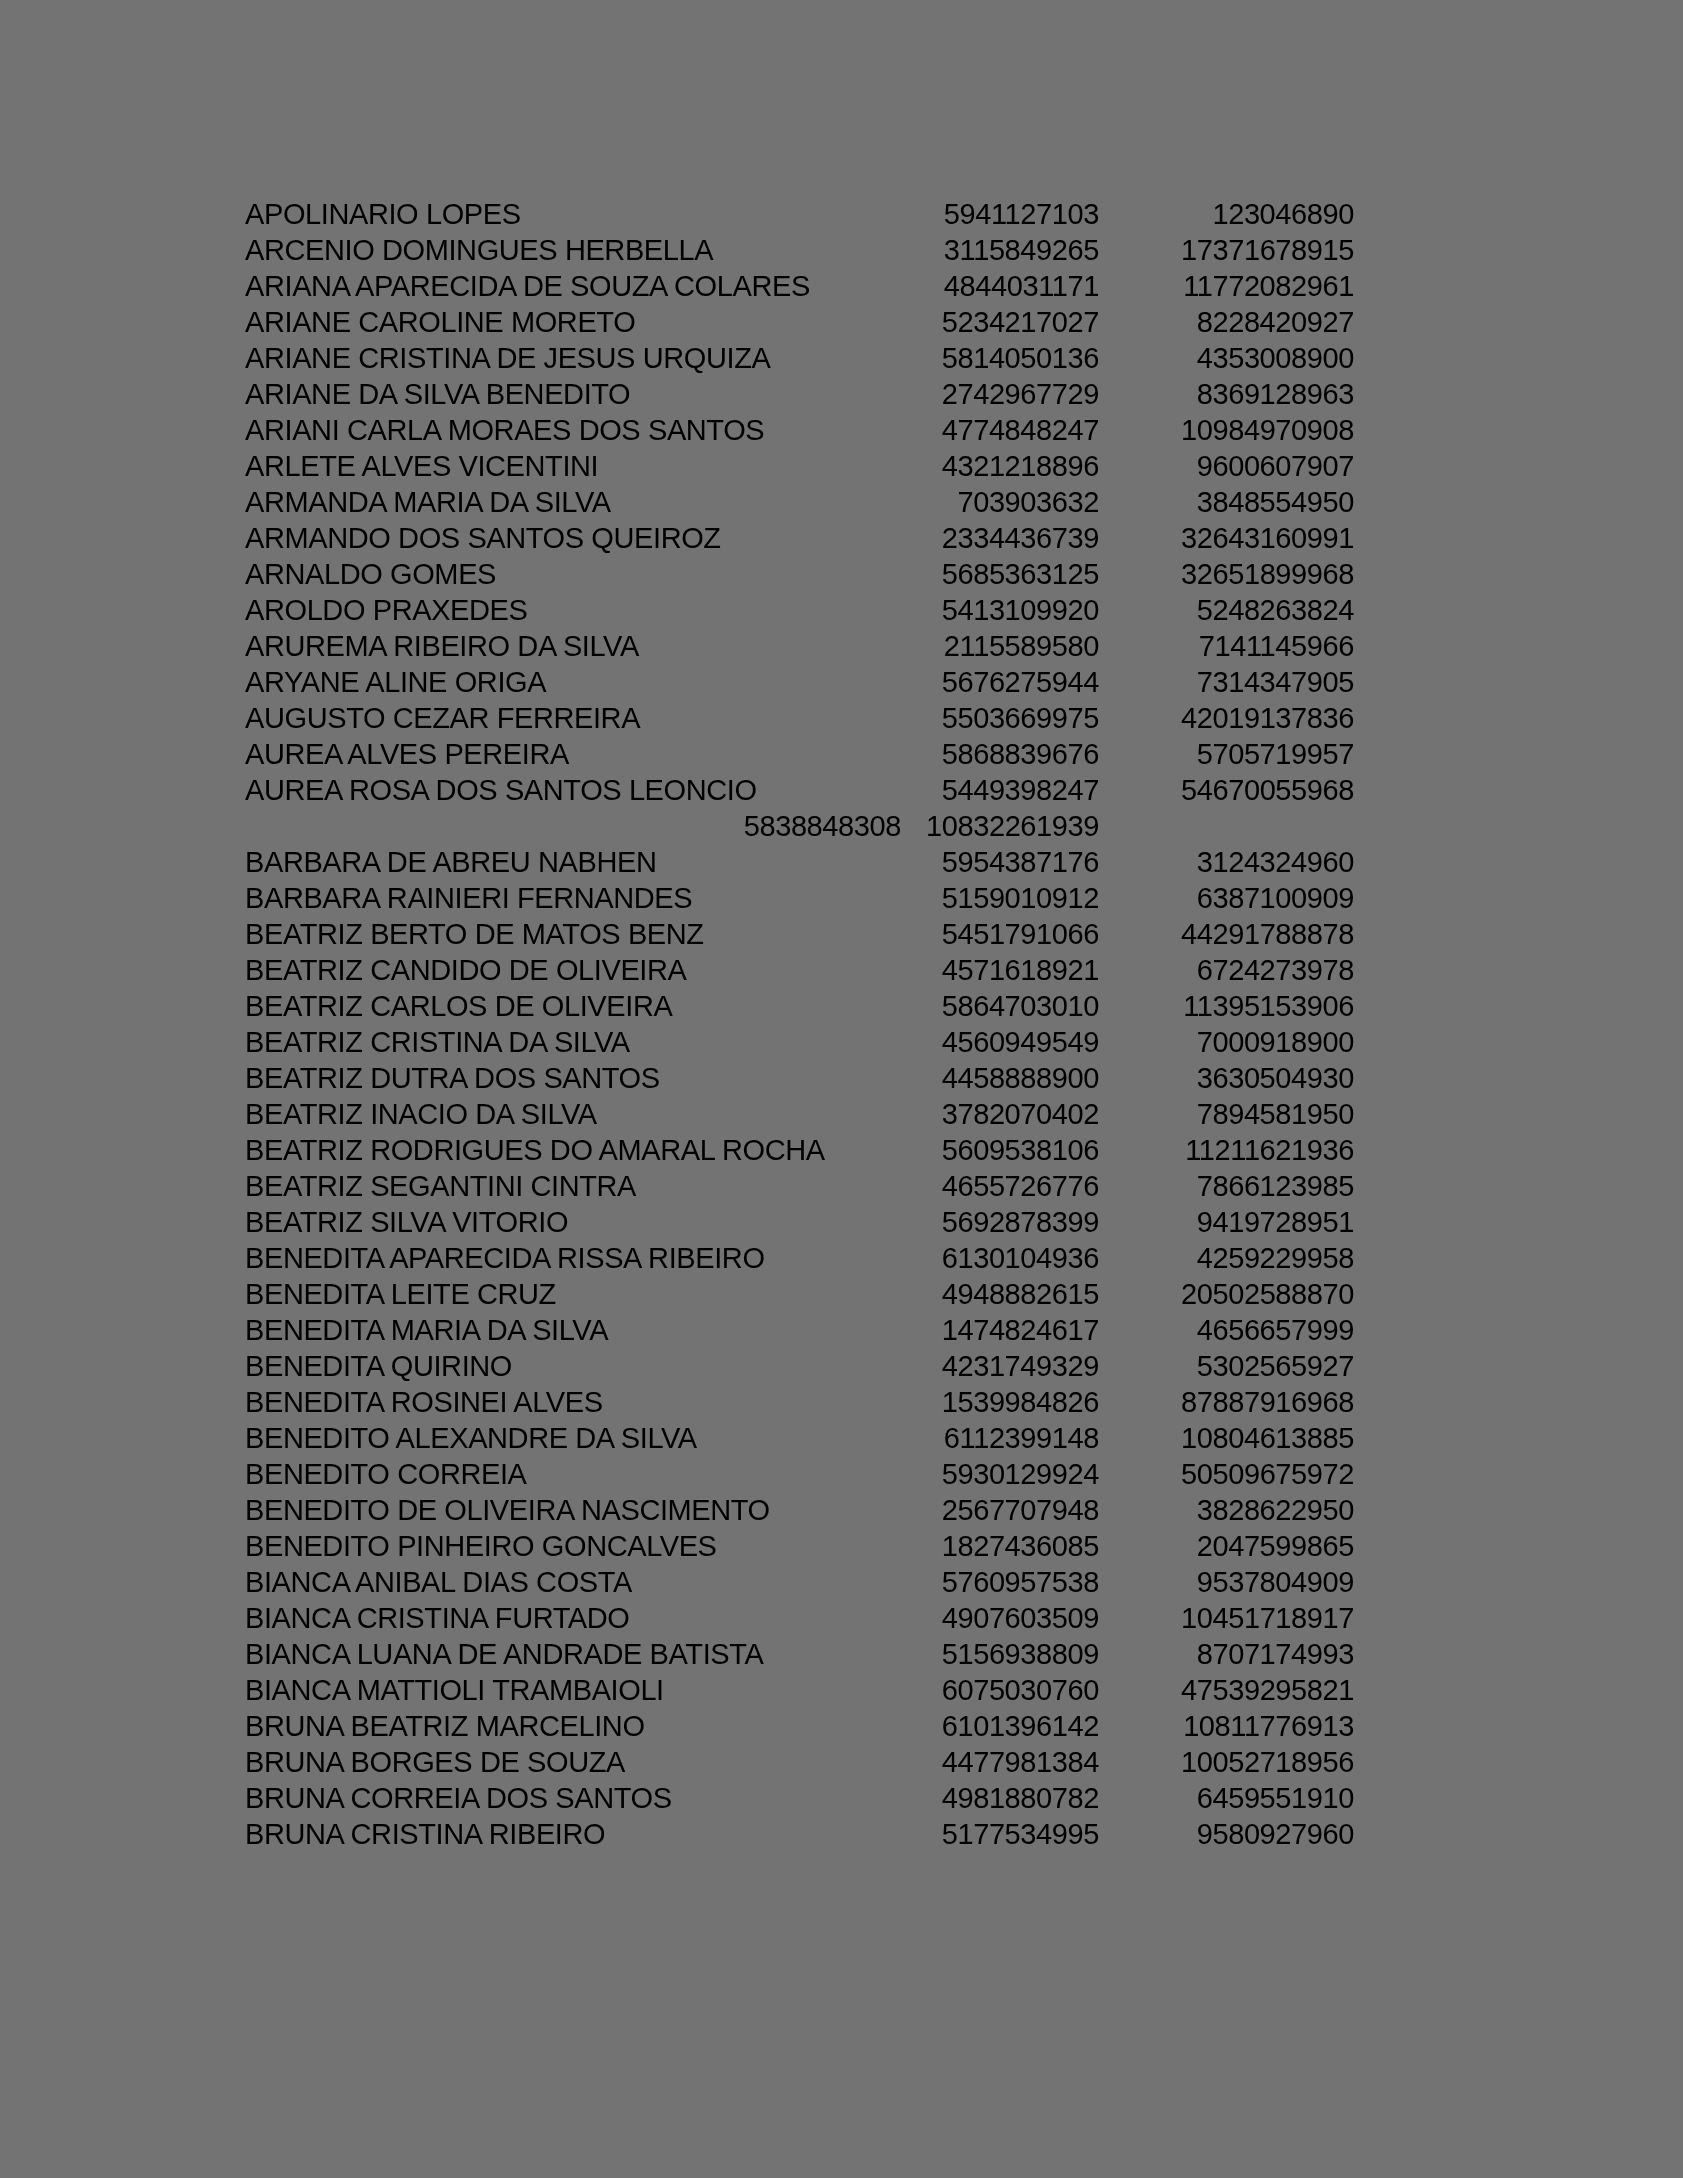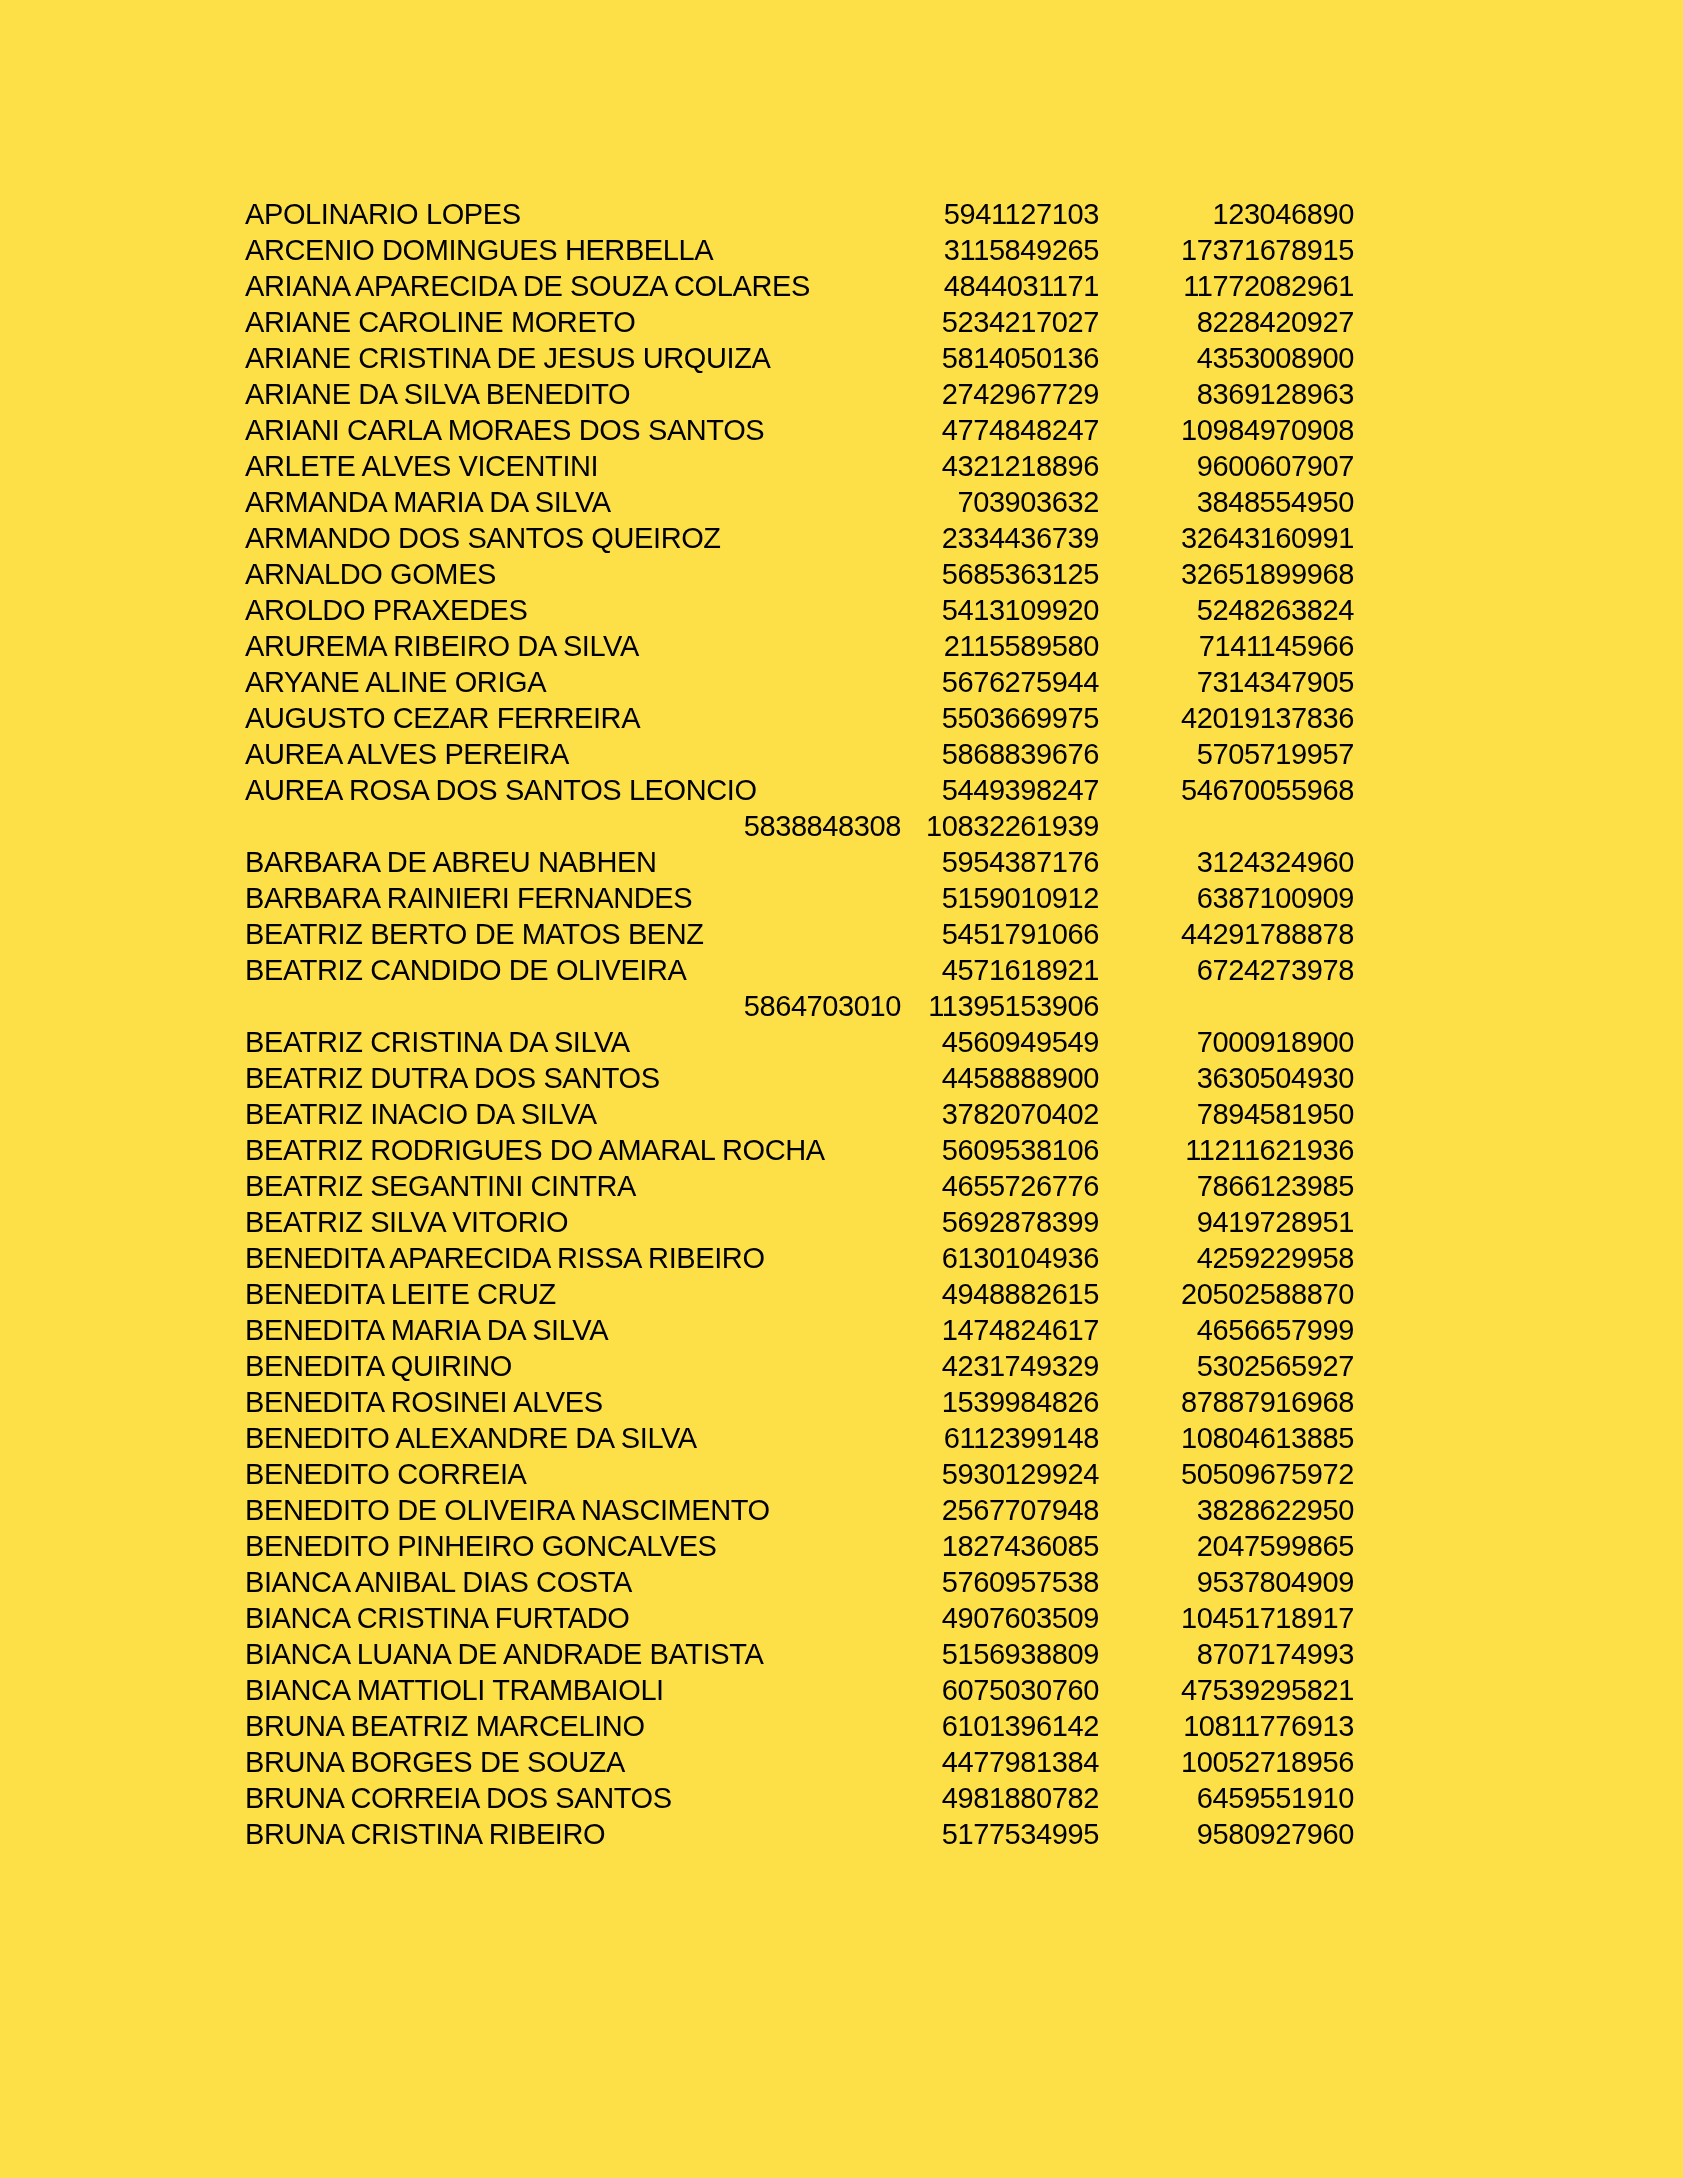--- a/index.html
+++ b/index.html
@@ -11,21 +11,21 @@
     width: 1683px;
     height: 2178px;
     position: relative;
     overflow: hidden;
     font-family: "Liberation Sans", sans-serif;
     color: #000000;
   }
   .page {
     position: absolute;
     inset: 0;
-    background: #fde047;
+    background: #737373;
   }
   .records {
     position: absolute;
     left: 245px;
     top: 196px;
   }
   .row {
     display: grid;
     grid-template-columns: 656px 198px 255px;
     height: 36px;
@@ -174,20 +174,21 @@
     <div class="cell num">44291788878</div>
   </div>
 
   <div class="row">
     <div class="cell name">BEATRIZ CANDIDO DE OLIVEIRA</div>
     <div class="cell num">4571618921</div>
     <div class="cell num">6724273978</div>
   </div>
 
   <div class="row">
+    <div class="cell name">BEATRIZ CARLOS DE OLIVEIRA</div>
     <div class="cell num">5864703010</div>
     <div class="cell num">11395153906</div>
   </div>
 
   <div class="row">
     <div class="cell name">BEATRIZ CRISTINA DA SILVA</div>
     <div class="cell num">4560949549</div>
     <div class="cell num">7000918900</div>
   </div>
 

